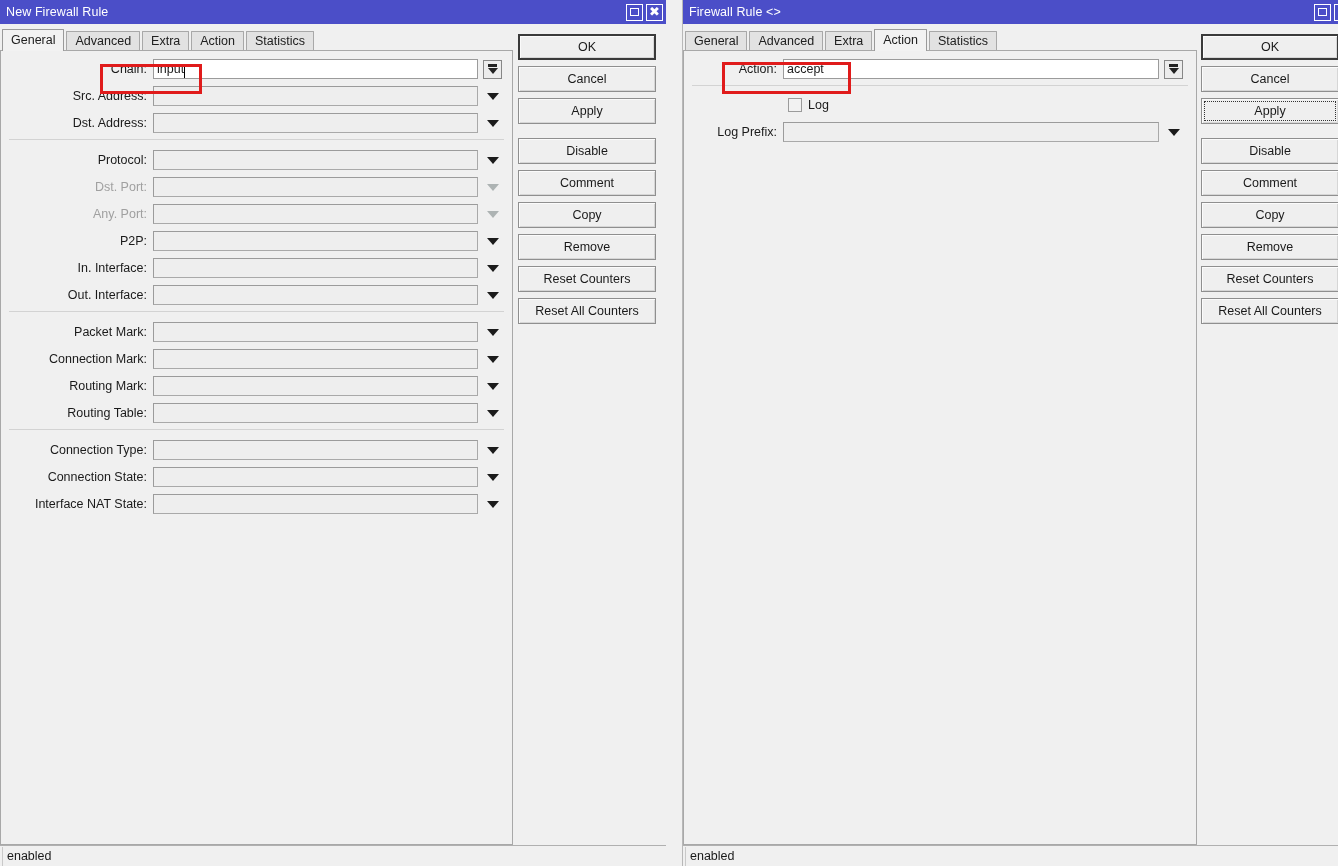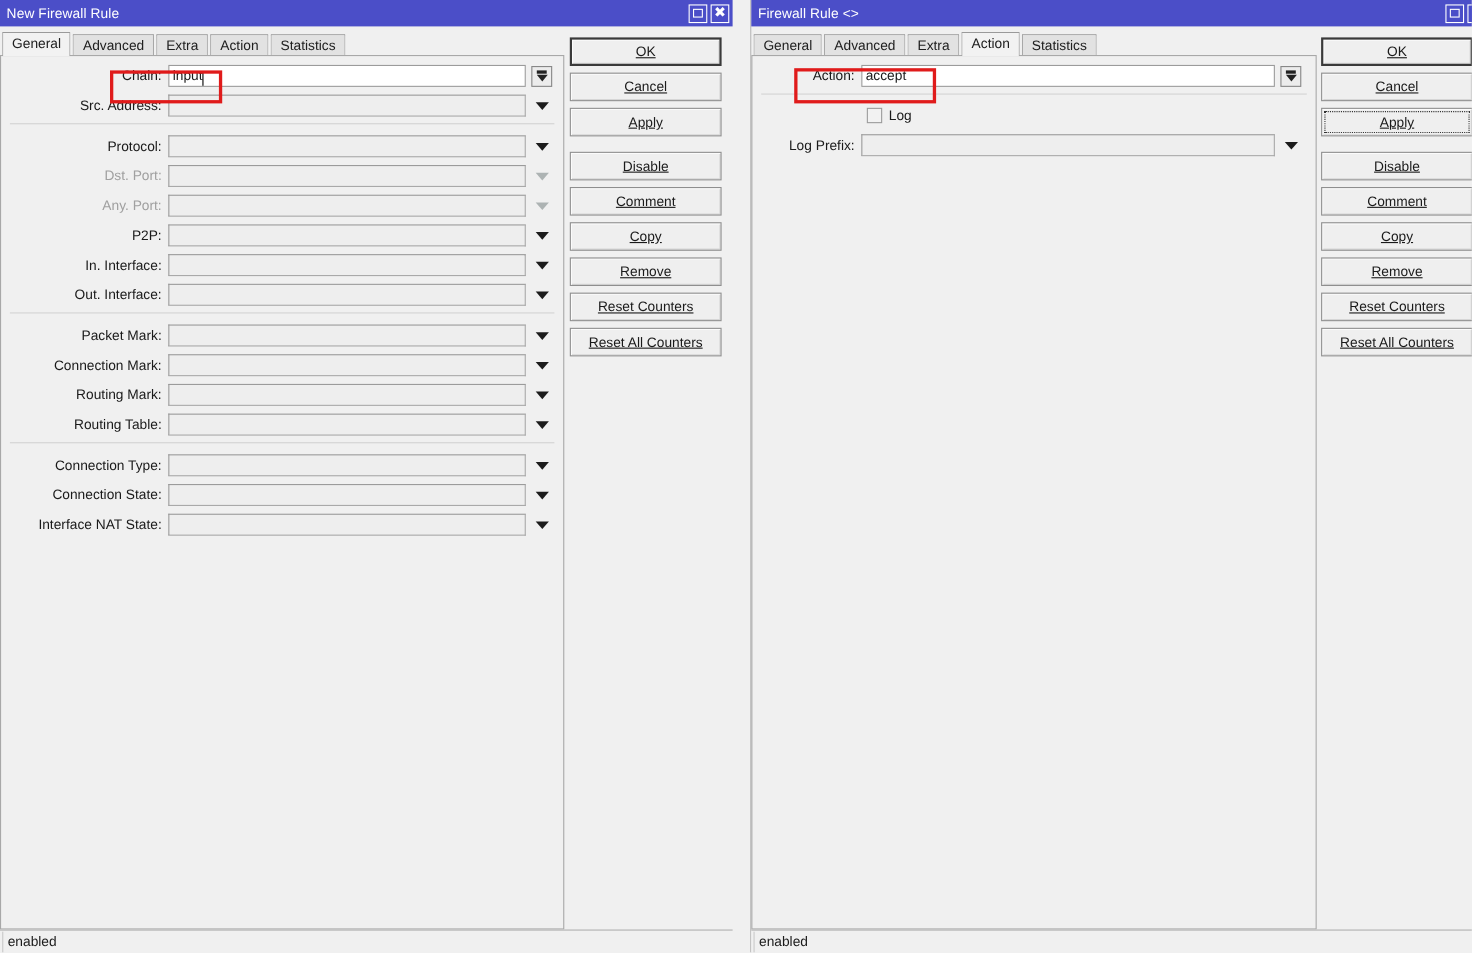--- a/index.html
+++ b/index.html
@@ -273,21 +273,20 @@
     z-index: 9;
   }
 
   
   .btncol {
     width: 150px;
     padding: 6px 8px 0 4px;
     box-sizing: border-box;
     display: flex;
     flex-direction: column;
-    text-decoration: underline;
   }
   .wbtn {
     height: 26px;
     margin-bottom: 6px;
     background: #efefef;
     border: 1px solid #8f8f8f;
     box-shadow: inset 1px 1px 0 #fbfbfb, inset -1px -1px 0 #d6d6d6;
     font-family: "Liberation Sans", sans-serif;
     font-size: 12.5px;
     color: #1a1a1a;
@@ -381,20 +380,27 @@
         </div>
 
         <div class="frow">
           <div class="flabel">Src. Address:</div>
           <input class="finput" readonly="" value="" style="">
           <div class="dd-tri">
               <i></i>
             </div>
         </div>
 
+        <div class="frow">
+          <div class="flabel">Dst. Address:</div>
+          <input class="finput" readonly="" value="" style="">
+          <div class="dd-tri">
+              <i></i>
+            </div>
+        </div>
 
         <div class="sep"></div>
 
         <div class="frow">
           <div class="flabel">Protocol:</div>
           <input class="finput" readonly="" value="" style="">
           <div class="dd-tri">
               <i></i>
             </div>
         </div>

